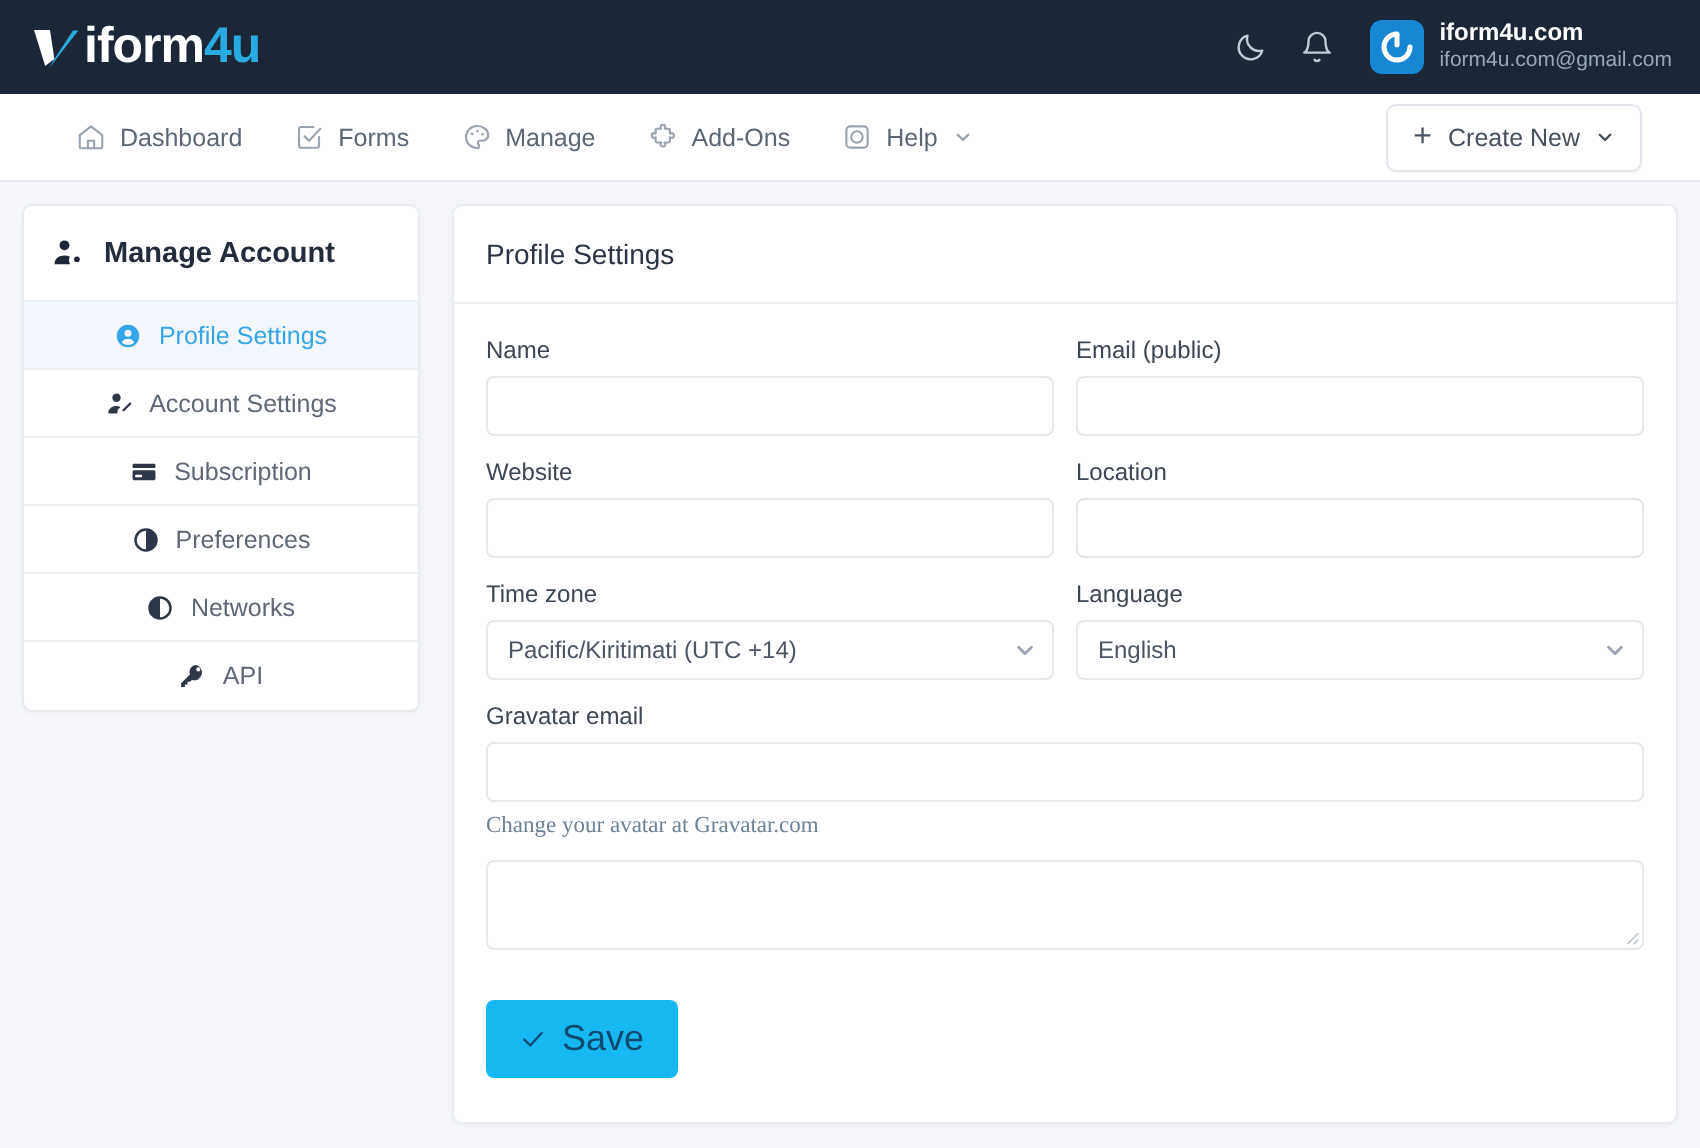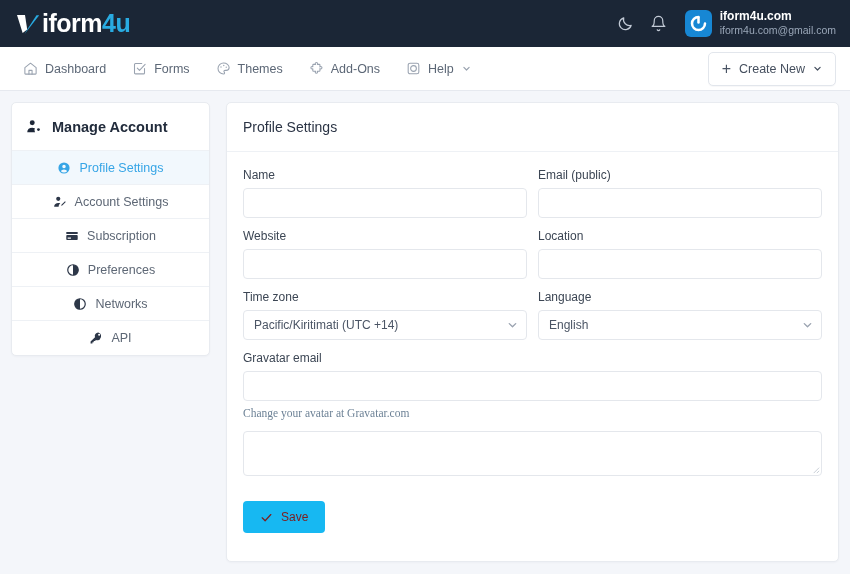--- a/index.html
+++ b/index.html
@@ -83,21 +83,21 @@
     font-size: 10.5px;
   }
 
   
   .navbar {
     height: 44px;
     background: #ffffff;
     border-bottom: 1px solid #e6e9ef;
     display: flex;
     align-items: center;
-    padding: 0 14px;
+    padding: 0 29px;
   }
   .nav-items {
     display: flex;
     align-items: center;
     gap: 8px;
   }
   .nav-item {
     display: flex;
     align-items: center;
     gap: 7px;
@@ -260,23 +260,23 @@
   }
 
   .save-btn {
     margin-top: 14px;
     display: inline-flex;
     align-items: center;
     gap: 8px;
     background: #17b8f2;
     border: none;
     border-radius: 4px;
-    color: #7f1d1d;
+    color: #0c4a6e;
     font-family: "Liberation Sans", sans-serif;
-    font-size: 12px;
+    font-size: 18px;
     padding: 9px 17px;
     cursor: pointer;
   }
   .save-btn svg { width: 13px; height: 13px; }
 
   .resize-grip {
     position: absolute;
     right: 2px;
     bottom: 2px;
     width: 9px;
@@ -345,21 +345,21 @@
       <span>Forms</span>
     </div>
 
     <div class="nav-item">
       <svg viewBox="0 0 24 24" fill="none" stroke="currentColor" stroke-width="1.7" stroke-linecap="round" stroke-linejoin="round">
         <path d="M12 3.2a8.8 8.8 0 0 0 0 17.6c1 0 1.7-.8 1.7-1.7 0-.5-.2-.9-.5-1.2-.3-.3-.5-.7-.5-1.2 0-1 .8-1.7 1.7-1.7h2A4.6 4.6 0 0 0 21 10.4C21 6.4 17 3.2 12 3.2z"></path>
         <circle cx="8" cy="9.5" r="1.1" fill="currentColor" stroke="none"></circle>
         <circle cx="12.4" cy="7.2" r="1.1" fill="currentColor" stroke="none"></circle>
         <circle cx="16.4" cy="9.8" r="1.1" fill="currentColor" stroke="none"></circle>
       </svg>
-      <span>Themes</span>
+      <span>Manage</span>
     </div>
 
     <div class="nav-item">
       <svg viewBox="0 0 24 24" fill="none" stroke="currentColor" stroke-width="1.7" stroke-linecap="round" stroke-linejoin="round">
         <path d="M10 4.2a1.9 1.9 0 0 1 3.8 0c0 .5-.2.9-.4 1.2h3.1a1 1 0 0 1 1 1v3c.3-.3.8-.5 1.3-.5a1.9 1.9 0 0 1 0 3.8c-.5 0-1-.2-1.3-.5v3.2a1 1 0 0 1-1 1h-3.2c.3.3.5.8.5 1.3a1.9 1.9 0 0 1-3.8 0c0-.5.2-1 .5-1.3H7.1a1 1 0 0 1-1-1v-3.1c-.3.2-.7.4-1.2.4a1.9 1.9 0 0 1 0-3.8c.5 0 .9.2 1.2.4V6.4a1 1 0 0 1 1-1h3.3c-.3-.3-.4-.7-.4-1.2z"></path>
       </svg>
       <span>Add-Ons</span>
     </div>
 
     <div class="nav-item">

